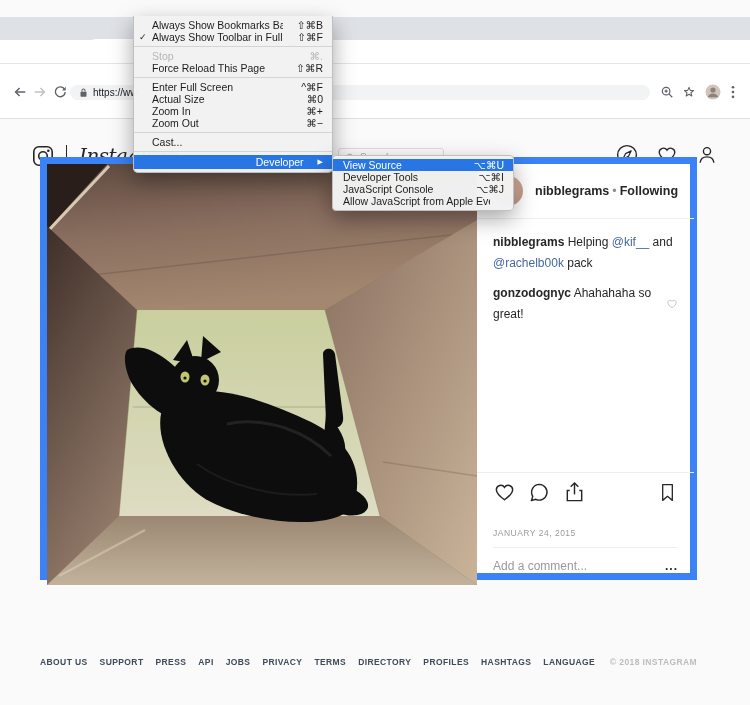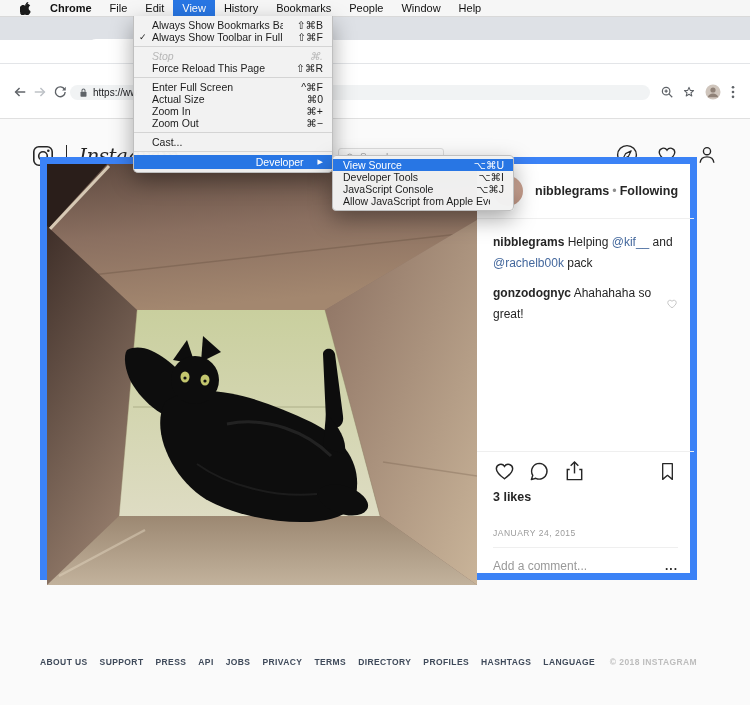--- a/index.html
+++ b/index.html
@@ -93,21 +93,21 @@
     position:absolute; background:rgba(242,242,242,0.98);
     border:1px solid #bfbfbf; box-shadow:0 8px 22px rgba(0,0,0,0.35);
     padding:3px 0; font-size:10.5px; color:#1c1c1c;
   }
   .view-menu { left:133px; top:16px; width:200px; border-top:none; border-radius:0 0 5px 5px; z-index:50; }
   .dev-submenu { left:332px; top:155px; width:182px; border-radius:4px; z-index:60; }
   .menu-row { height:12px; display:flex; align-items:center; padding:0 9px 0 5px; white-space:nowrap; }
   .menu-row .check { width:13px; font-size:9px; flex:0 0 auto; }
   .menu-row .lbl { flex:1; overflow:hidden; }
   .menu-row .sc { margin-left:14px; color:#1c1c1c; }
-  .menu-row.disabled .lbl, .menu-row.disabled .sc { color:#b6b6b6;font-style:italic; }
+  .menu-row.disabled .lbl, .menu-row.disabled .sc { color:#b6b6b6; }
   .menu-row.hl { background:#2876e4; color:#fff; }
   .menu-row.hl .sc, .menu-row.hl .arrow { color:#fff; }
   .menu-row .arrow { margin-left:14px; font-size:7px; }
   .menu-row.tall { height:14px;text-align:right; }
   .menu-sep { height:1px; background:#d4d4d4; margin:3px 0; }
   .dev-submenu .menu-row { height:12px; padding-left:10px; }
   svg { display:block; }
 </style>
 </head>
 <body>
@@ -253,21 +253,20 @@
                 <path d="M8 6l4-4 4 4"></path>
                 <path d="M7 10H4.5v10.5h15V10H17"></path>
               </svg>
           </span>
           <span class="push">
             <svg width="21" height="21" viewBox="0 0 24 24">
                 <path d="M6.5 3h11v18l-5.5-4.6L6.5 21z" fill="none" stroke="#262626" stroke-width="1.5" stroke-linejoin="round"></path>
               </svg>
           </span>
         </div>
-        <div class="likes">3 likes</div>
         <div class="date">JANUARY 24, 2015</div>
       </div>
       <div class="add-comment">
         <span class="ph">Add a comment...</span>
         <span class="dots">...</span>
       </div>
     </div>
   </div>
 
   <div class="footer">
@@ -348,37 +347,20 @@
     </span>
     <span class="tb-ic" style="left:731px">
       <svg width="4" height="14" viewBox="0 0 4 16" fill="#5f6368">
           <circle cx="2" cy="2.5" r="1.5"></circle>
           <circle cx="2" cy="8" r="1.5"></circle>
           <circle cx="2" cy="13.5" r="1.5"></circle>
         </svg>
     </span>
   </div>
 
-  <div class="menubar">
-    <span class="mb-apple">
-      <svg width="11" height="13" viewBox="0 0 14 17" fill="#1a1a1a">
-          <path d="M9.6 0c.1.9-.3 1.8-.8 2.4-.6.7-1.5 1.2-2.4 1.1-.1-.9.3-1.8.9-2.4C7.8.5 8.8 0 9.6 0zM12.9 12.4c-.4 1-.6 1.4-1.2 2.3-.8 1.2-1.9 2.7-3.2 2.7-1.2 0-1.6-.8-3.2-.8s-2 .8-3.2.8C.8 17.4-.3 16-1.1 14.8c0 0 .1 0 0 0z" transform="translate(1,0)"></path>
-          <path d="M7 4.3c1 0 2-.6 3.2-.6 1.5 0 2.9.8 3.7 2.1-1.4.9-2.2 2.1-2.2 3.8 0 1.9 1.1 3.2 2.4 3.8-.4 1.1-.8 1.8-1.4 2.7-.8 1.2-1.7 2.4-3 2.4-1.2 0-1.6-.8-3.1-.8s-2 .8-3.2.8c-1.3 0-2.2-1.1-3-2.3C-.8 13.9-1.3 10 .3 7.4 1.1 6.1 2.5 5.2 4 5.2c1.2 0 2.1.9 3 .9z" transform="translate(0,-1) scale(0.95)"></path>
-        </svg>
-    </span>
-    <span class="mb-item bold">Chrome</span>
-    <span class="mb-item">File</span>
-    <span class="mb-item">Edit</span>
-    <span class="mb-item active">View</span>
-    <span class="mb-item">History</span>
-    <span class="mb-item">Bookmarks</span>
-    <span class="mb-item">People</span>
-    <span class="mb-item">Window</span>
-    <span class="mb-item">Help</span>
-  </div>
 
   <div class="menu-panel view-menu">
     <div class="menu-row">
       <span class="check"></span>
         <span class="lbl">Always Show Bookmarks Bar</span>
         <span class="sc">⇧⌘B</span>
     </div>
     <div class="menu-row">
       <span class="check">✓</span>
         <span class="lbl">Always Show Toolbar in Full Screen</span>

